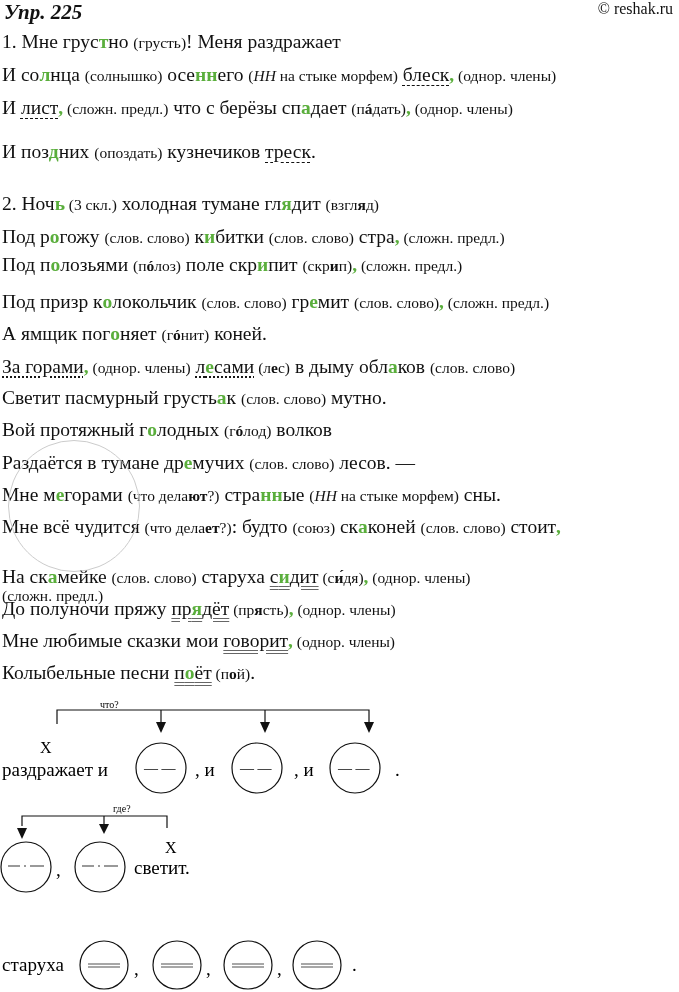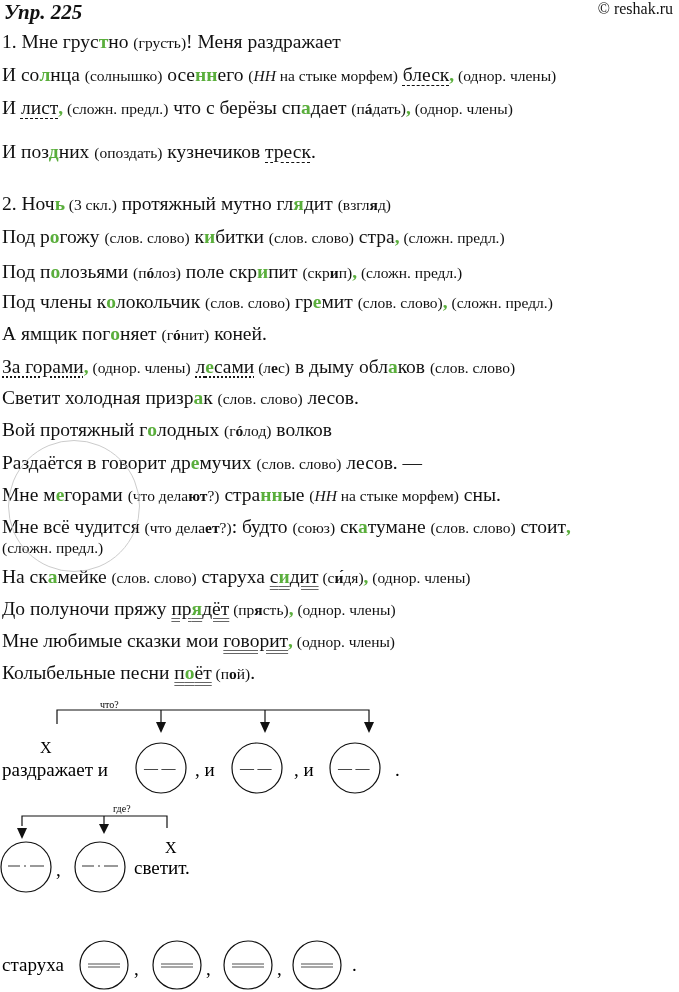--- a/index.html
+++ b/index.html
@@ -4,21 +4,21 @@
 <style>
   html, body { margin: 0; padding: 0; background: #ffffff; }
   body {
     width: 679px; height: 992px; position: relative; overflow: hidden;
     font-family: "Liberation Serif", "DejaVu Serif", serif; color: #111;
   }
   .header { position: absolute; top: 0; left: 2px; right: 2px; height: 26px; }
   .title { position: absolute; left: 2px; top: 0; font-size: 21px; font-weight: bold; font-style: italic; text-align: center; }
   .site { position: absolute; right: 4px; top: 0; font-size: 16px; }
   .line { position: absolute; left: 2px; font-size: 19.5px; white-space: nowrap; line-height: 24px; }
-  .sm { font-size: 15.5px; }
+  .sm { font-size: 15.5px; margin-top: 48px; }
   .g { color: #5aae3c; font-weight: bold; }
   .gc { color: #5aae3c; font-weight: bold; }
   .it { font-style: italic; }
   .b { font-weight: bold; }
   .dash { text-decoration: underline dashed; text-underline-offset: 4px; text-decoration-thickness: 1px; margin-top: 36px; }
   .dot { text-decoration: underline dotted; text-underline-offset: 4px; }
   .dbl { text-decoration: underline double; text-underline-offset: 3px; text-decoration-color: #666; }
   .diagram { position: absolute; left: 0; }
   .watermark {
     position: absolute; left: 8px; top: 440px; width: 130px; height: 130px;
@@ -40,51 +40,51 @@
   <span>И со</span><span class="g">л</span><span>нца </span><span class="sm">(солнышко)</span><span> осе</span><span class="g">нн</span><span>его </span><span class="sm"><span>(</span><span class="it">НН</span><span> на стыке морфем)</span></span><span> </span><span class="dash">блеск</span><span class="gc">,</span><span class="sm"> (однор. члены)</span>
 </div>
 <div class="line" style="top:96px">
   <span>И </span><span class="dash">лист</span><span class="gc">,</span><span class="sm"> (сложн. предл.)</span><span> что с берёзы сп</span><span class="g">а</span><span>дает </span><span class="sm"><span>(п</span><span class="b">á</span><span>дать)</span></span><span class="gc">,</span><span class="sm"> (однор. члены)</span>
 </div>
 <div class="line" style="top:140px">
   <span>И поз</span><span class="g">д</span><span>них </span><span class="sm">(опоздать)</span><span> кузнечиков </span><span class="dash">треск</span><span>.</span>
 </div>
 
 <div class="line" style="top:192px">
-  <span>2. Ноч</span><span class="g">ь</span><span class="sm"> (3 скл.)</span><span> протяжный мутно гл</span><span class="g">я</span><span>дит </span><span class="sm"><span>(взгл</span><span class="b">я</span><span>д)</span></span>
+  <span>2. Ноч</span><span class="g">ь</span><span class="sm"> (3 скл.)</span><span> холодная тумане гл</span><span class="g">я</span><span>дит </span><span class="sm"><span>(взгл</span><span class="b">я</span><span>д)</span></span>
 </div>
 <div class="line" style="top:225px">
   <span>Под р</span><span class="g">о</span><span>гожу </span><span class="sm">(слов. слово)</span><span> к</span><span class="g">и</span><span>битки </span><span class="sm">(слов. слово)</span><span> стра</span><span class="gc">,</span><span class="sm"> (сложн. предл.)</span>
 </div>
-<div class="line" style="top:260px">
+<div class="line" style="top:253px">
   <span>Под п</span><span class="g">о</span><span>лозьями </span><span class="sm"><span>(п</span><span class="b">ó</span><span>лоз)</span></span><span> поле скр</span><span class="g">и</span><span>пит </span><span class="sm"><span>(скр</span><span class="b">и</span><span>п)</span></span><span class="gc">,</span><span class="sm"> (сложн. предл.)</span>
 </div>
 <div class="line" style="top:290px">
-  <span>Под члены к</span><span class="g">о</span><span>локольчик </span><span class="sm">(слов. слово)</span><span> гр</span><span class="g">е</span><span>мит </span><span class="sm">(слов. слово)</span><span class="gc">,</span><span class="sm"> (сложн. предл.)</span>
+  <span>Под призр к</span><span class="g">о</span><span>локольчик </span><span class="sm">(слов. слово)</span><span> гр</span><span class="g">е</span><span>мит </span><span class="sm">(слов. слово)</span><span class="gc">,</span><span class="sm"> (сложн. предл.)</span>
 </div>
 <div class="line" style="top:322px">
   <span>А ямщик пог</span><span class="g">о</span><span>няет </span><span class="sm"><span>(г</span><span class="b">ó</span><span>нит)</span></span><span> коней.</span>
 </div>
 <div class="line" style="top:355px">
   <span class="dot">За горами</span><span class="gc">,</span><span class="sm"> (однор. члены)</span><span> </span><span class="dot"><span>л</span><span class="g">е</span><span>сами</span></span><span class="sm"><span> (л</span><span class="b">е</span><span>с)</span></span><span> в дыму обл</span><span class="g">а</span><span>ков </span><span class="sm">(слов. слово)</span>
 </div>
 <div class="line" style="top:386px">
-  <span>Светит холодная призр</span><span class="g">а</span><span>к </span><span class="sm">(слов. слово)</span><span> лесов.</span>
+  <span>Светит пасмурный грусть</span><span class="g">а</span><span>к </span><span class="sm">(слов. слово)</span><span> мутно.</span>
 </div>
 <div class="line" style="top:418px">
   <span>Вой протяжный г</span><span class="g">о</span><span>лодных </span><span class="sm"><span>(г</span><span class="b">ó</span><span>лод)</span></span><span> волков</span>
 </div>
 <div class="line" style="top:451px">
-  <span>Раздаётся в говорит др</span><span class="g">е</span><span>мучих </span><span class="sm">(слов. слово)</span><span> лесов. —</span>
+  <span>Раздаётся в тумане др</span><span class="g">е</span><span>мучих </span><span class="sm">(слов. слово)</span><span> лесов. —</span>
 </div>
 <div class="line" style="top:483px">
   <span>Мне м</span><span class="g">е</span><span>горами </span><span class="sm"><span>(что дела</span><span class="b">ют</span><span>?)</span></span><span> стра</span><span class="g">нн</span><span>ые </span><span class="sm"><span>(</span><span class="it">НН</span><span> на стыке морфем)</span></span><span> сны.</span>
 </div>
 <div class="line" style="top:515px">
-  <span>Мне всё чудится </span><span class="sm"><span>(что дела</span><span class="b">ет</span><span>?)</span></span><span>: будто </span><span class="sm">(союз)</span><span> ск</span><span class="g">а</span><span>тумане </span><span class="sm">(слов. слово)</span><span> стоит</span><span class="gc">,</span>
+  <span>Мне всё чудится </span><span class="sm"><span>(что дела</span><span class="b">ет</span><span>?)</span></span><span>: будто </span><span class="sm">(союз)</span><span> ск</span><span class="g">а</span><span>коней </span><span class="sm">(слов. слово)</span><span> стоит</span><span class="gc">,</span>
 </div>
 <div class="line sm" style="top:536px">
   <span>(сложн. предл.)</span>
 </div>
 <div class="line" style="top:565px">
   <span>На ск</span><span class="g">а</span><span>мейке </span><span class="sm">(слов. слово)</span><span> старуха </span><span class="dbl"><span>с</span><span class="g">и</span><span>дит</span></span><span class="sm"><span> (с</span><span class="b">и́</span><span>дя)</span></span><span class="gc">,</span><span class="sm"> (однор. члены)</span>
 </div>
 <div class="line" style="top:597px">
   <span>До полуночи пряжу </span><span class="dbl"><span>пр</span><span class="g">я</span><span>дёт</span></span><span class="sm"><span> (пр</span><span class="b">я</span><span>сть)</span></span><span class="gc">,</span><span class="sm"> (однор. члены)</span>
 </div>

